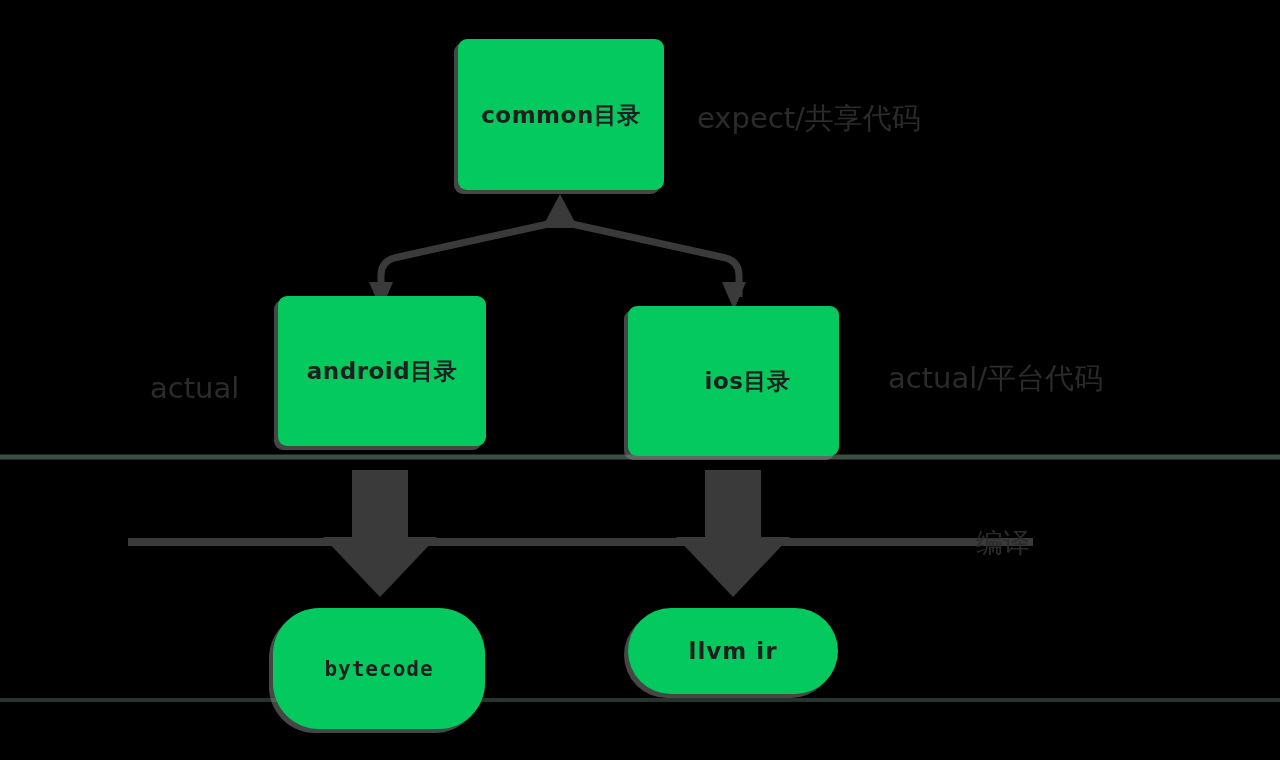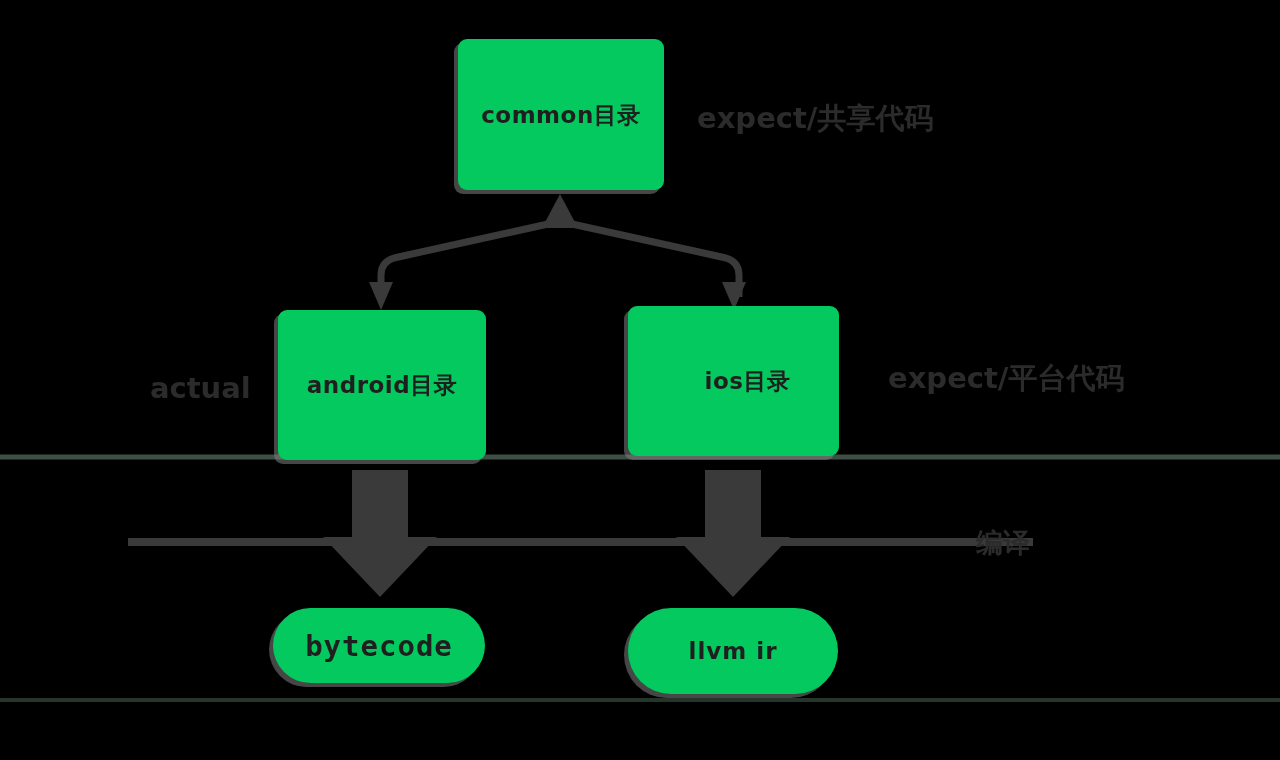--- a/index.html
+++ b/index.html
@@ -43,45 +43,45 @@
   }
   .node-rect { border-radius: 9px; }
   .node-pill { border-radius: 46px; }
 
   #node-common {
     left: 458px; top: 39px; width: 206px; height: 151px;
     font-size: 23px; line-height: 40px;
     padding: 0 22px;
   }
   #node-android {
-    left: 278px; top: 310px; width: 208px; height: 150px;
+    left: 278px; top: 296px; width: 208px; height: 150px;
     font-size: 23px;
   }
   #node-ios {
     left: 628px; top: 306px; width: 211px; height: 150px;
     font-size: 23px;
     padding-left: 28px;
   }
   #node-bytecode {
-    left: 273px; top: 608px; width: 212px; height: 75px;
-    font-size: 29px;
+    left: 273px; top: 608px; width: 212px; height: 121px;
+    font-size: 21px;
     font-family: "DejaVu Sans Mono", "Liberation Mono", monospace;
     letter-spacing: 1px;
   }
   #node-llvmir {
     left: 628px; top: 608px; width: 210px; height: 86px;
     font-size: 23px;
     letter-spacing: 1px;
   }
 
   .caption {
     position: absolute;
     color: #2b2b2b;
     font-size: 29px;
-    font-weight: 700;
+    font-weight: 400;
     white-space: nowrap;
     letter-spacing: 0px;
   }
   #cap-expect   { left: 697px; top: 99px; }
   #cap-actual   { left: 150px; top: 371px; }
   #cap-platform { left: 888px; top: 359px; }
   #cap-compile  { left: 976px; top: 525px; font-size: 27px; }
 </style>
 </head>
 <body>
@@ -126,16 +126,16 @@
   <div class="node node-pill" id="node-bytecode">
     <span>bytecode</span>
   </div>
 
   <div class="node node-pill" id="node-llvmir">
     <span>llvm ir</span>
   </div>
 
   <div class="caption" id="cap-expect">expect/共享代码</div>
   <div class="caption" id="cap-actual">actual</div>
-  <div class="caption" id="cap-platform">expect/平台代码</div>
+  <div class="caption" id="cap-platform">actual/平台代码</div>
   <div class="caption" id="cap-compile">编译</div>
 
 </div>
 
 </body></html>

